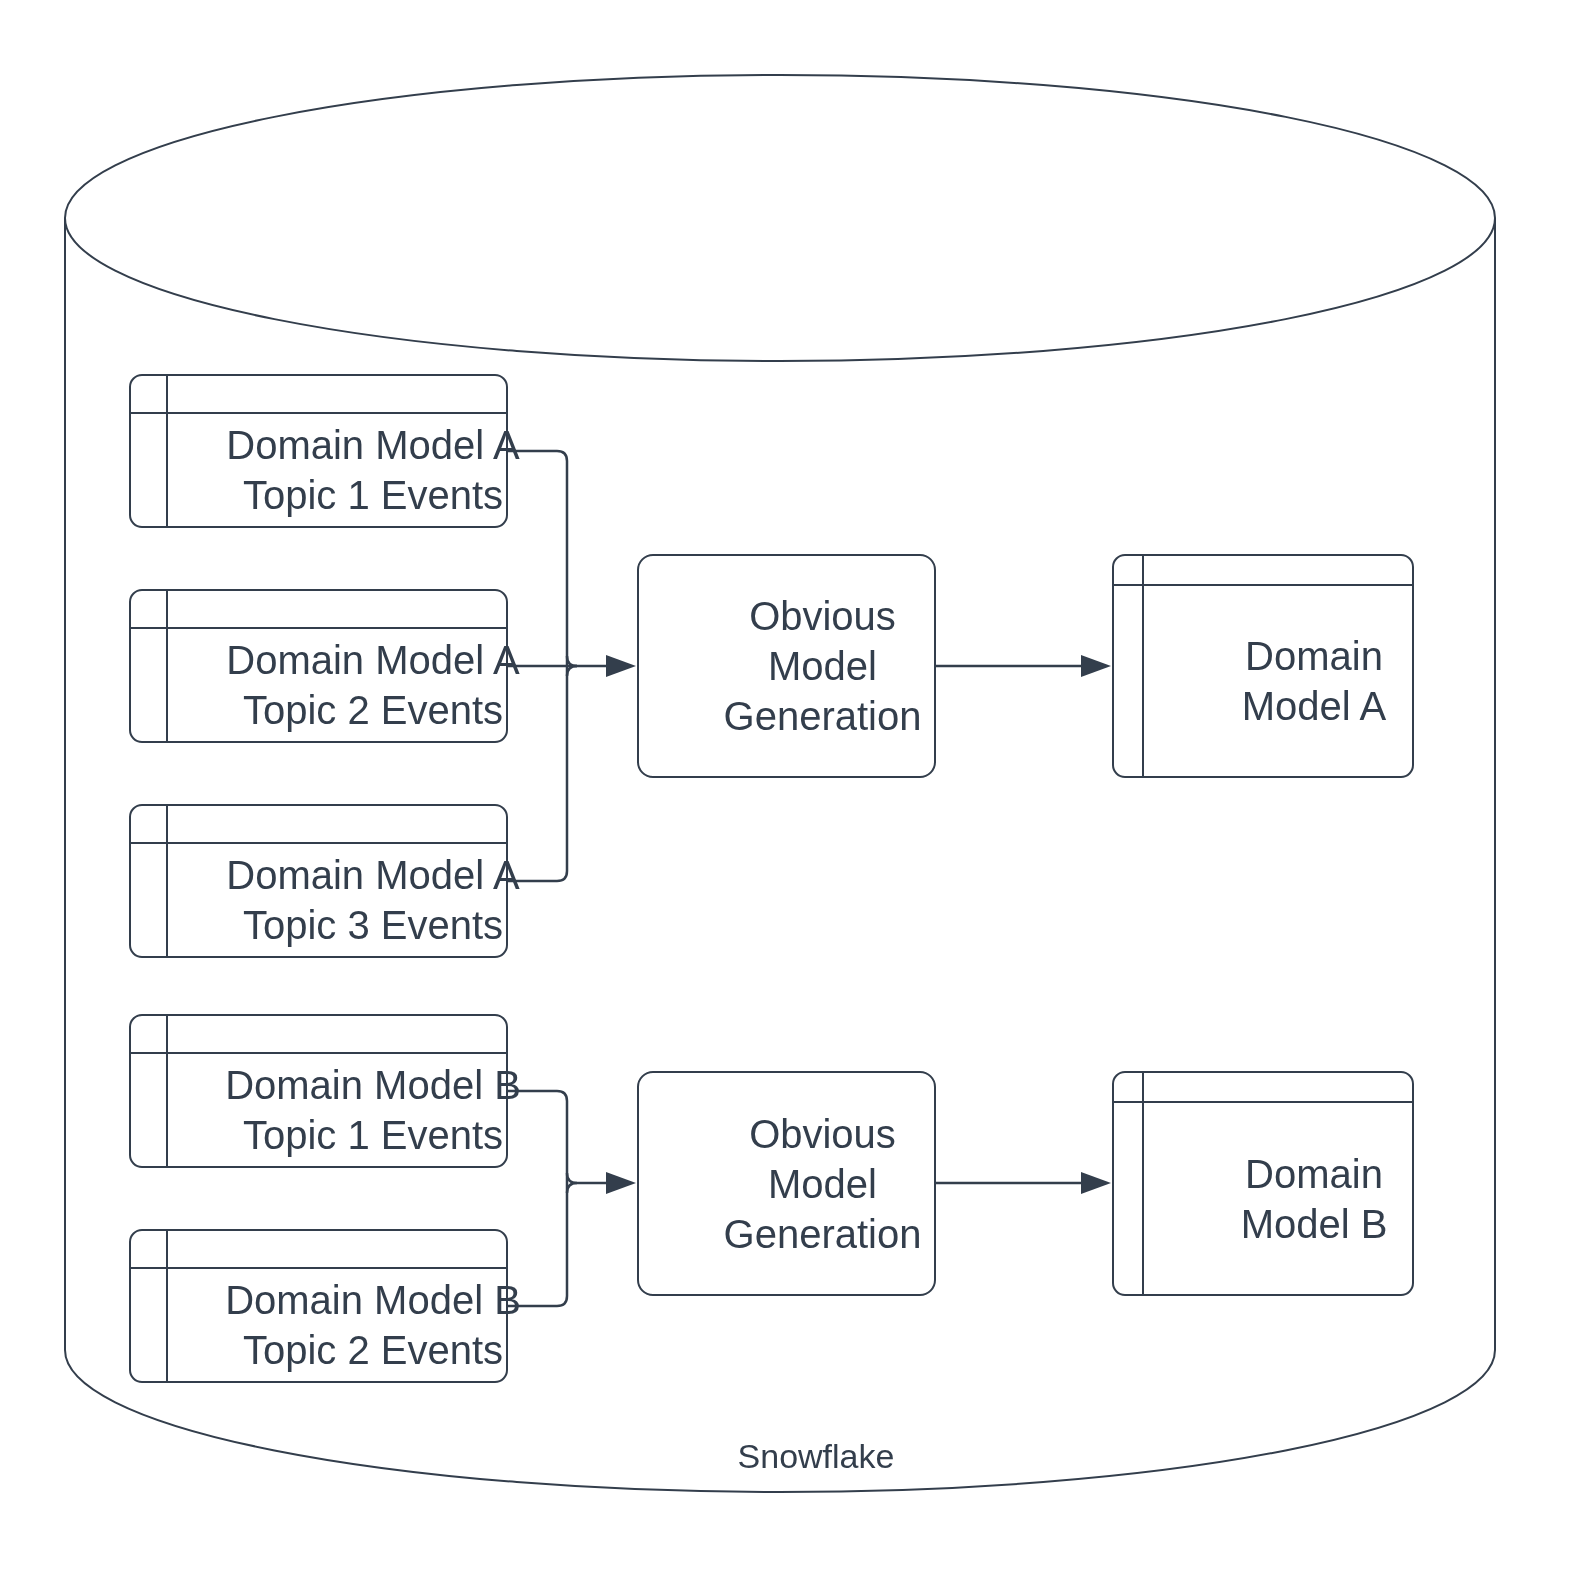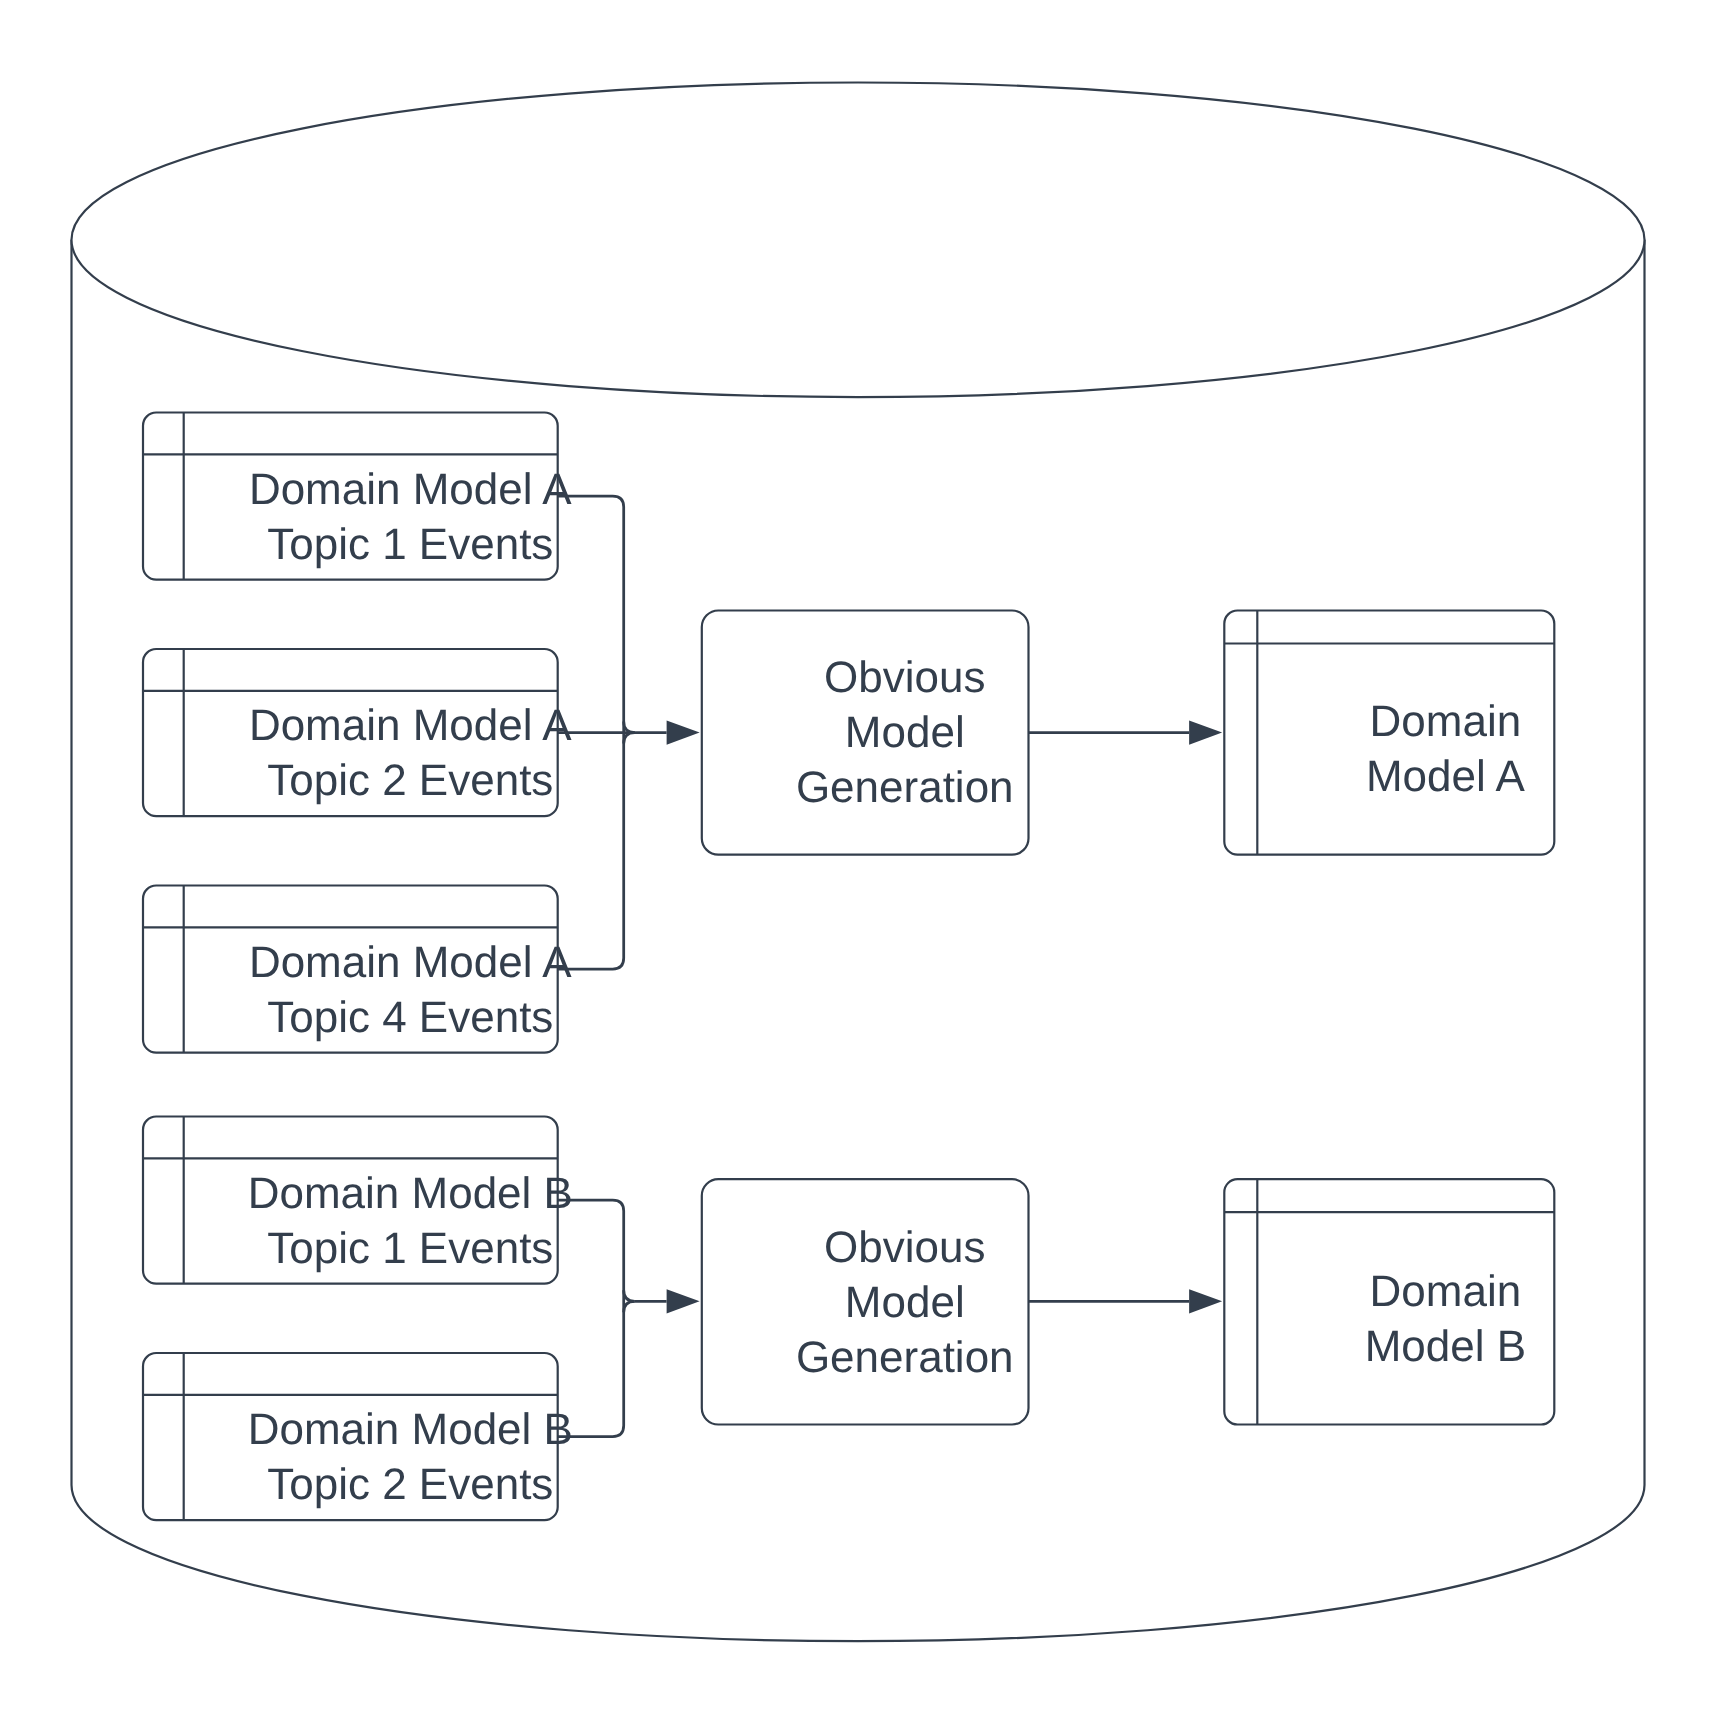--- a/index.html
+++ b/index.html
@@ -145,21 +145,21 @@
   <div class="label label-topic-a1">
     <span>Domain Model A</span>
     <span>Topic 1 Events</span>
   </div>
   <div class="label label-topic-a2">
     <span>Domain Model A</span>
     <span>Topic 2 Events</span>
   </div>
   <div class="label label-topic-a3">
     <span>Domain Model A</span>
-    <span>Topic 4 Events</span>
+    <span>Topic 3 Events</span>
   </div>
   <div class="label label-topic-b1">
     <span>Domain Model B</span>
     <span>Topic 1 Events</span>
   </div>
   <div class="label label-topic-b2">
     <span>Domain Model B</span>
     <span>Topic 2 Events</span>
   </div>
 
@@ -176,14 +176,17 @@
 
   <div class="label label-model-a">
     <span>Domain</span>
     <span>Model A</span>
   </div>
   <div class="label label-model-b">
     <span>Domain</span>
     <span>Model B</span>
   </div>
 
+  <div class="label label-container">
+    <span>Snowflake</span>
+  </div>
 
 </div>
 
 </body></html>

